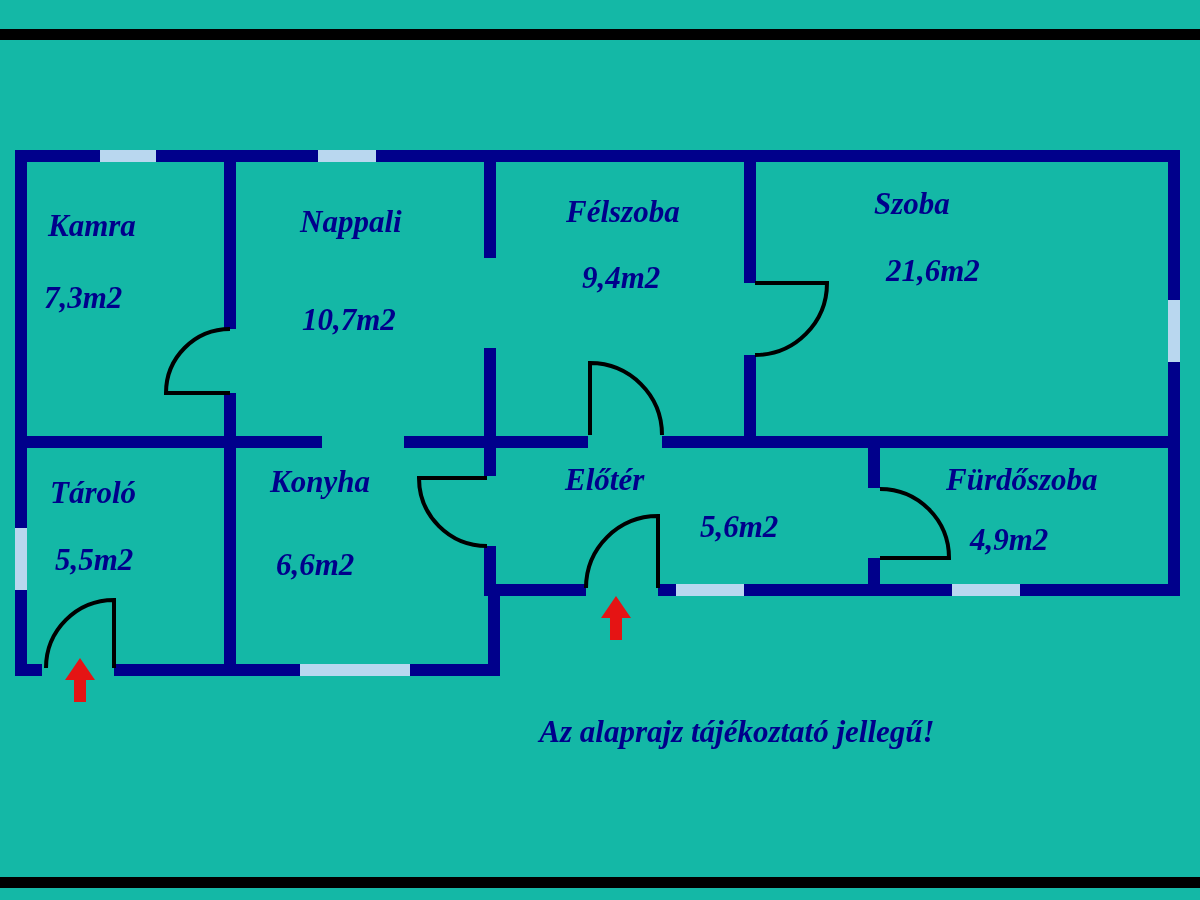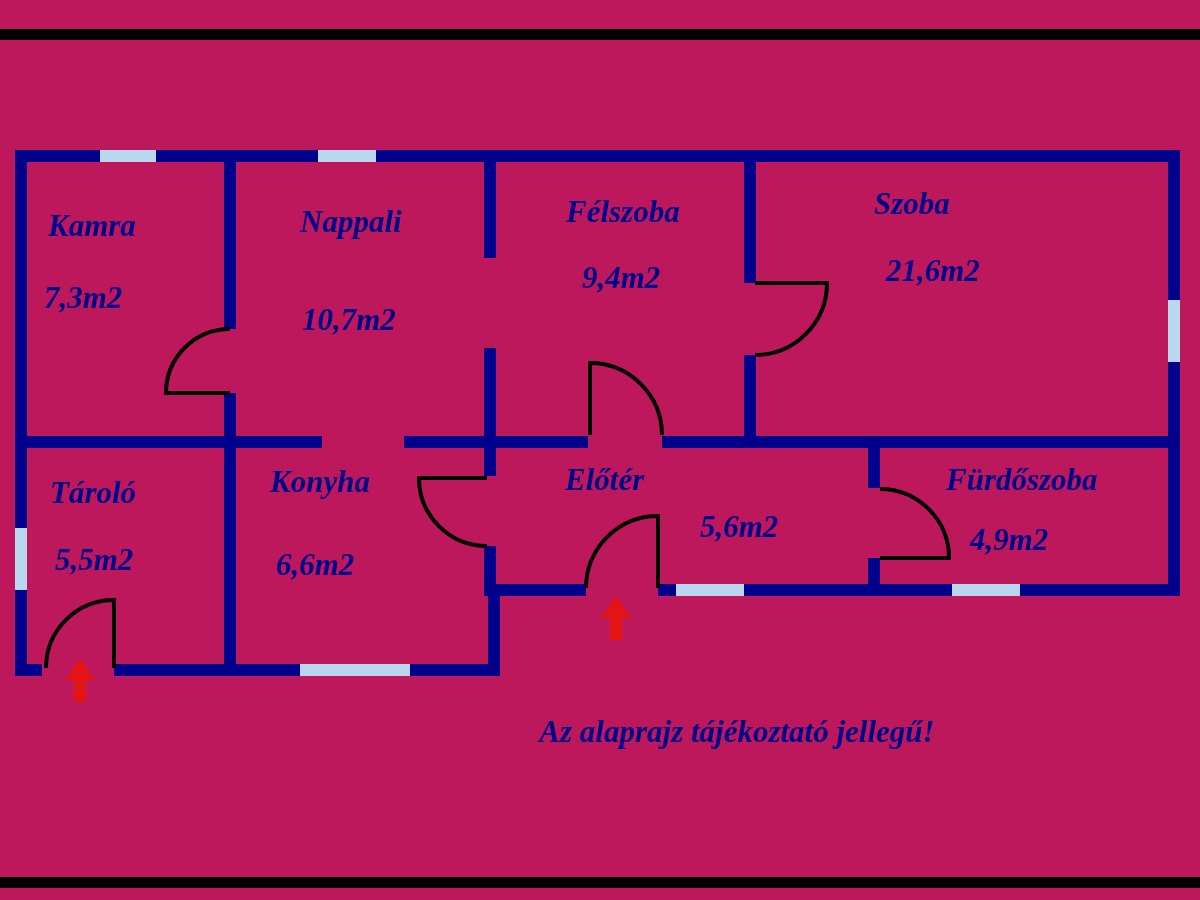--- a/index.html
+++ b/index.html
@@ -1,16 +1,16 @@
 <!DOCTYPE html>
 <html><head>
 <meta charset="utf-8">
 <style>
   html,body{margin:0;padding:0;background:#ffffff;}
-  .canvas{position:relative;width:1200px;height:900px;background:#be185d;overflow:hidden;
+  .canvas{position:relative;width:1200px;height:900px;background:#14b8a6;overflow:hidden;
           font-family:"Liberation Serif",serif;}
   .bar{position:absolute;left:0;width:1200px;height:11px;background:#000000;}
   .bar-top{top:29px;}
   .bar-bottom{top:877px;}
   svg.plan{position:absolute;left:0;top:0;}
   .room-label{font-style:italic;font-weight:bold;font-size:31px;}
   .note-label{font-style:italic;font-weight:bold;font-size:31px;text-anchor:middle;}
 </style>
 </head>
 <body>

